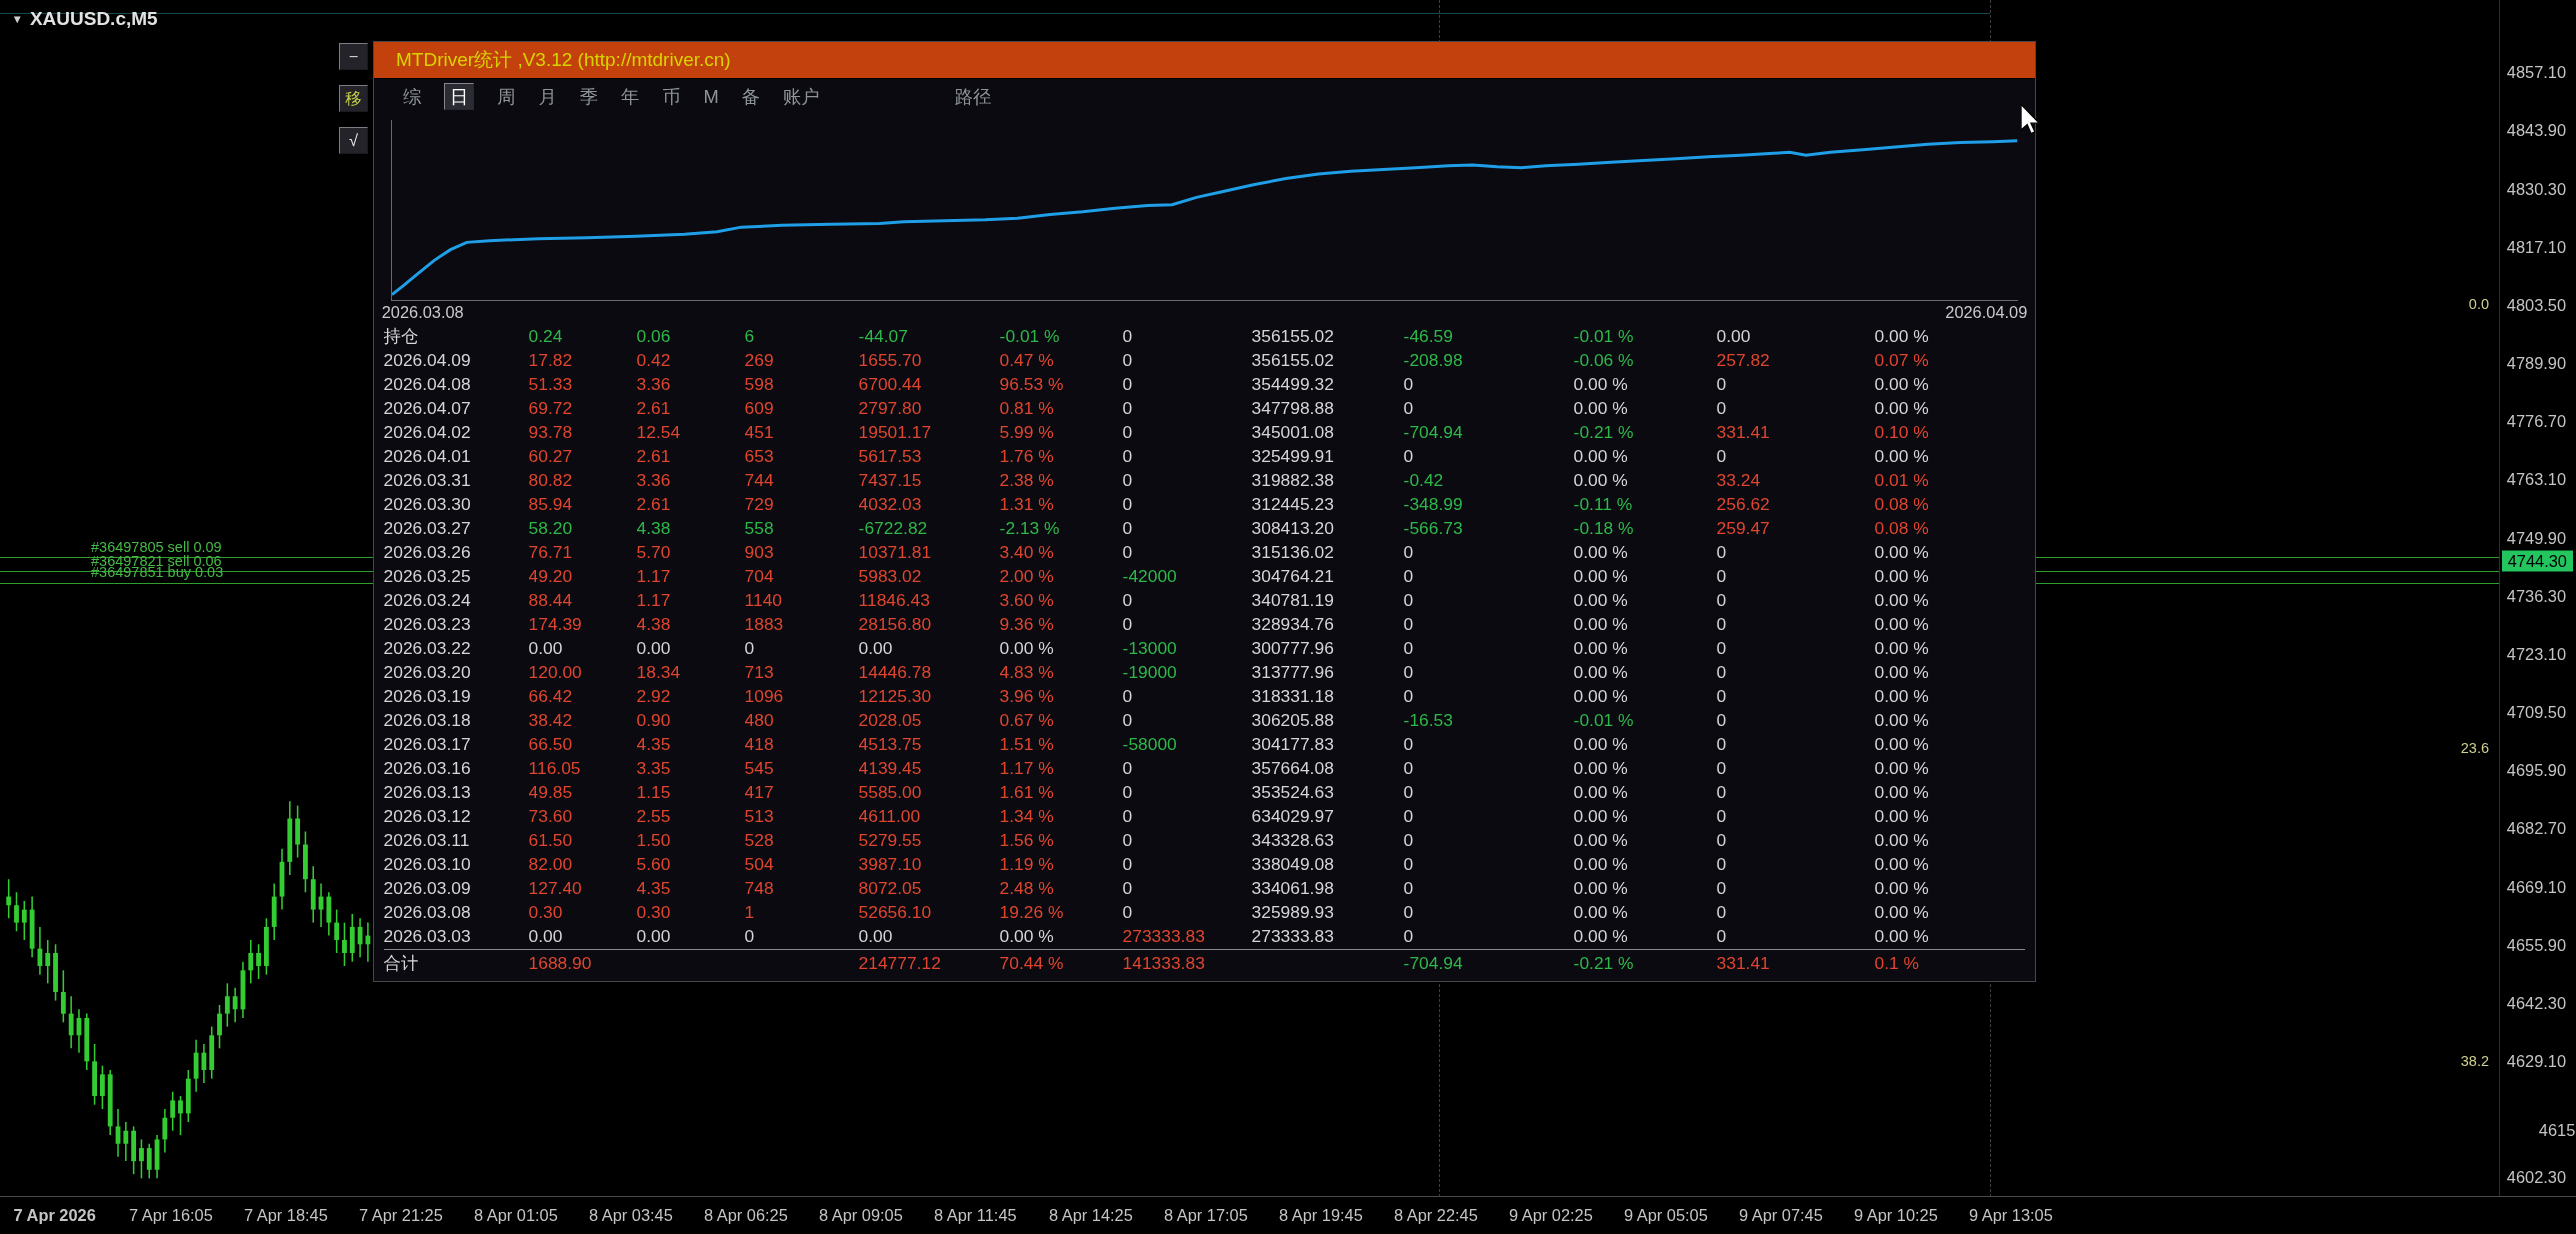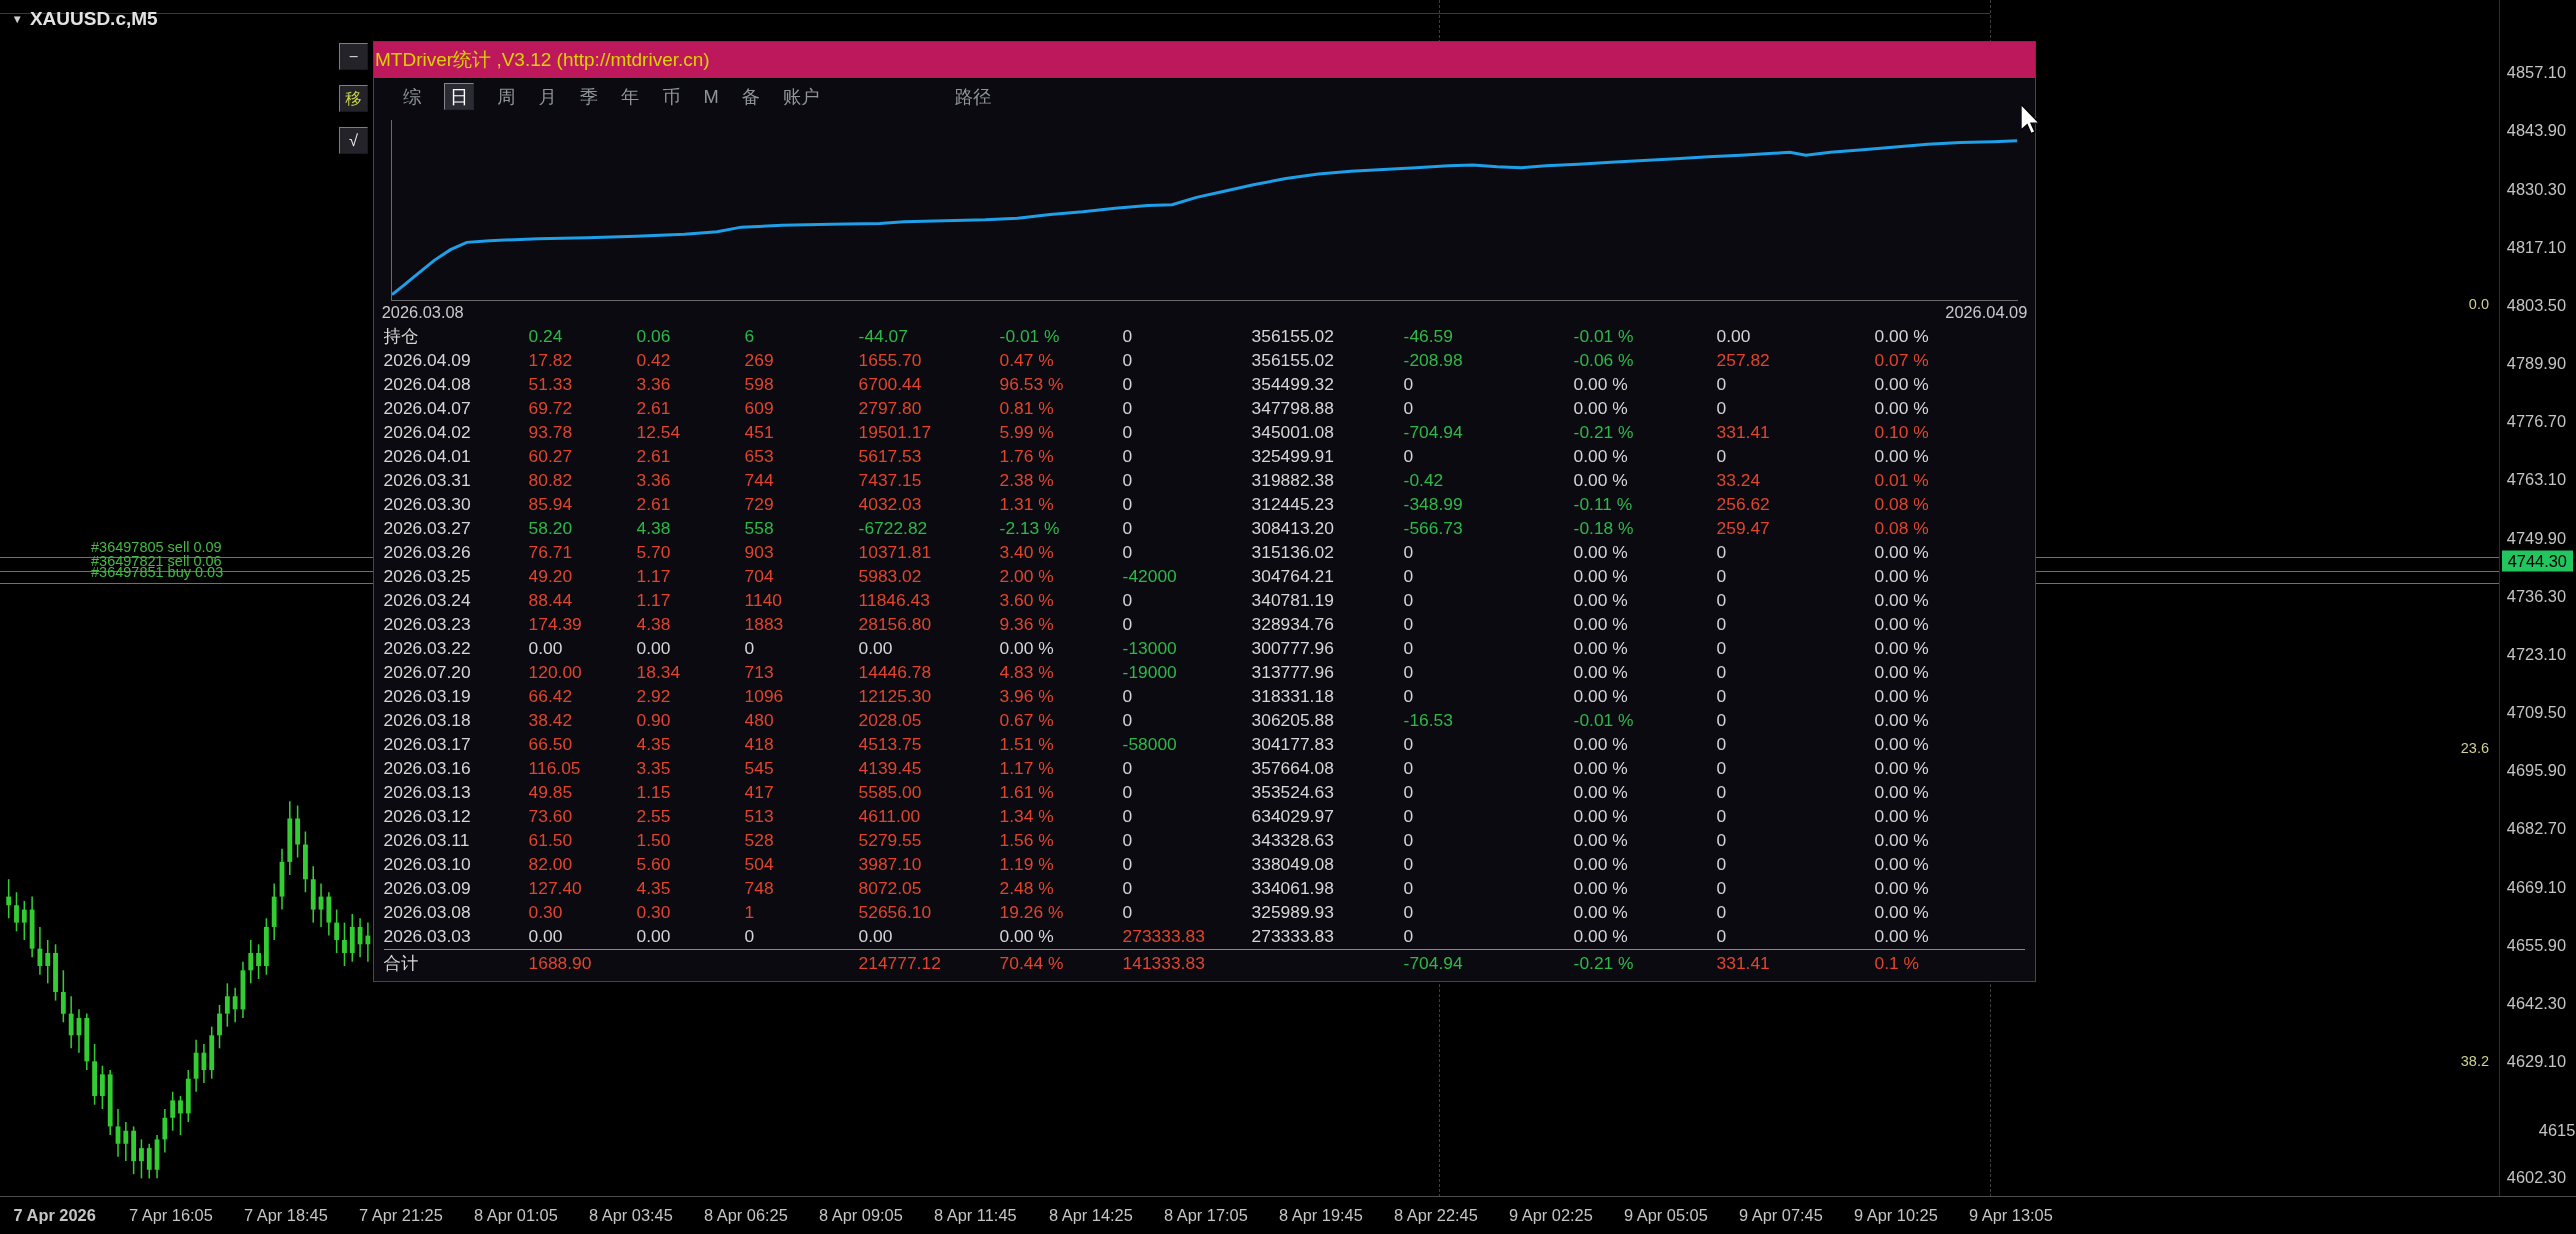--- a/index.html
+++ b/index.html
@@ -28,22 +28,22 @@
 
   
   #time-axis{position:absolute;left:0;bottom:0;width:2576px;height:38px;background:#000;
              border-top:1px solid #4c4c4c;z-index:4}
   .tlabel{position:absolute;top:8.7px;color:#c4c4c4;font-size:16.4px;white-space:nowrap}
   .tlabel.first{font-weight:bold}
 
   
   #panel{position:absolute;left:373px;top:41px;width:1663px;background:#0a0a10;
          border:1px solid #46464c;z-index:5}
-  .titlebar{height:37px;background:#be185d;border-bottom:1px solid #000;display:flex;
-            align-items:center;padding-left:1px}
+  .titlebar{height:37px;background:#c2410c;border-bottom:1px solid #000;display:flex;
+            align-items:center;padding-left:22px}
   .title{color:var(--yellow);font-size:19px;white-space:nowrap}
   .tabs{height:35px;display:flex;align-items:center;padding-left:29px;gap:23px;
         font-size:18.3px;color:#8f9596}
   .tab{cursor:default;white-space:nowrap}
   .tab.selected{color:#fff;background:#2b2b33;border:1px solid;padding:0 4.8px;
                 border-color:#858590 #26262c #26262c #858590}
   .tab.gap{margin-left:112px}
   .equity-wrap{margin:5.8px 17.4px 0 17.4px;height:181px;border-left:1px solid #6a6a6a;
                border-bottom:1px solid #6a6a6a;position:relative}
   .equity-wrap svg{position:absolute;left:0;top:0;width:100%;height:100%}
@@ -411,21 +411,21 @@
             <span class="cell c-w">0.00</span>
             <span class="cell c-w">0.00 %</span>
             <span class="cell c-g">-13000</span>
             <span class="cell c-w">300777.96</span>
             <span class="cell c-w">0</span>
             <span class="cell c-w">0.00 %</span>
             <span class="cell c-w">0</span>
             <span class="cell c-w">0.00 %</span>
           </div>
           <div class="trow">
-            <span class="cell c-w">2026.07.20</span>
+            <span class="cell c-w">2026.03.20</span>
             <span class="cell c-r">120.00</span>
             <span class="cell c-r">18.34</span>
             <span class="cell c-r">713</span>
             <span class="cell c-r">14446.78</span>
             <span class="cell c-r">4.83 %</span>
             <span class="cell c-g">-19000</span>
             <span class="cell c-w">313777.96</span>
             <span class="cell c-w">0</span>
             <span class="cell c-w">0.00 %</span>
             <span class="cell c-w">0</span>

